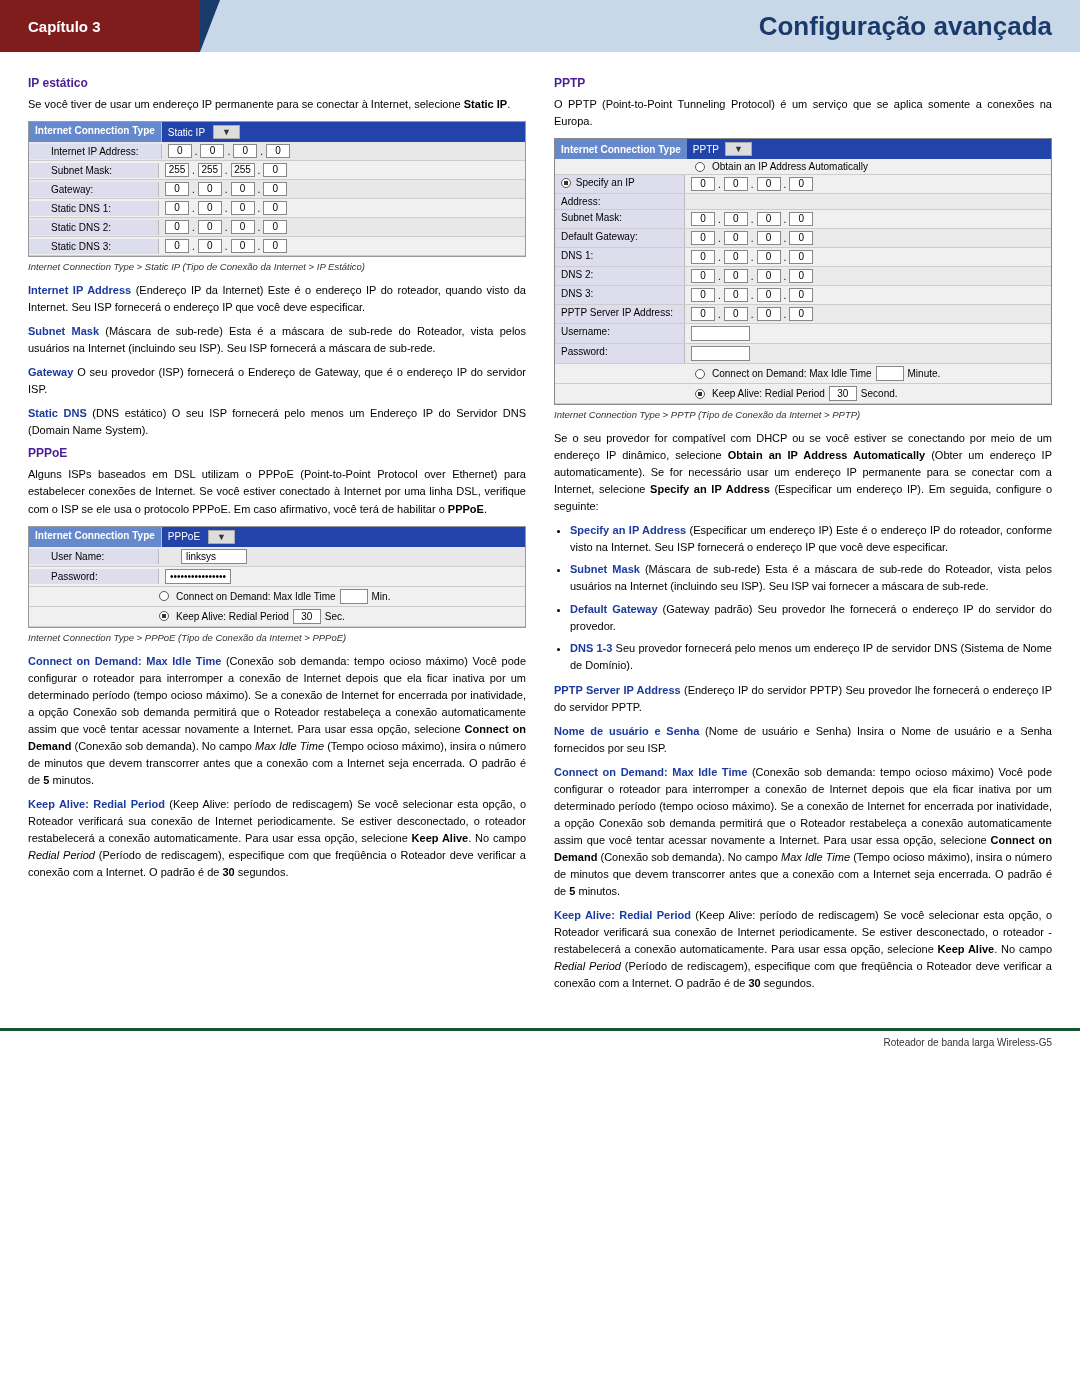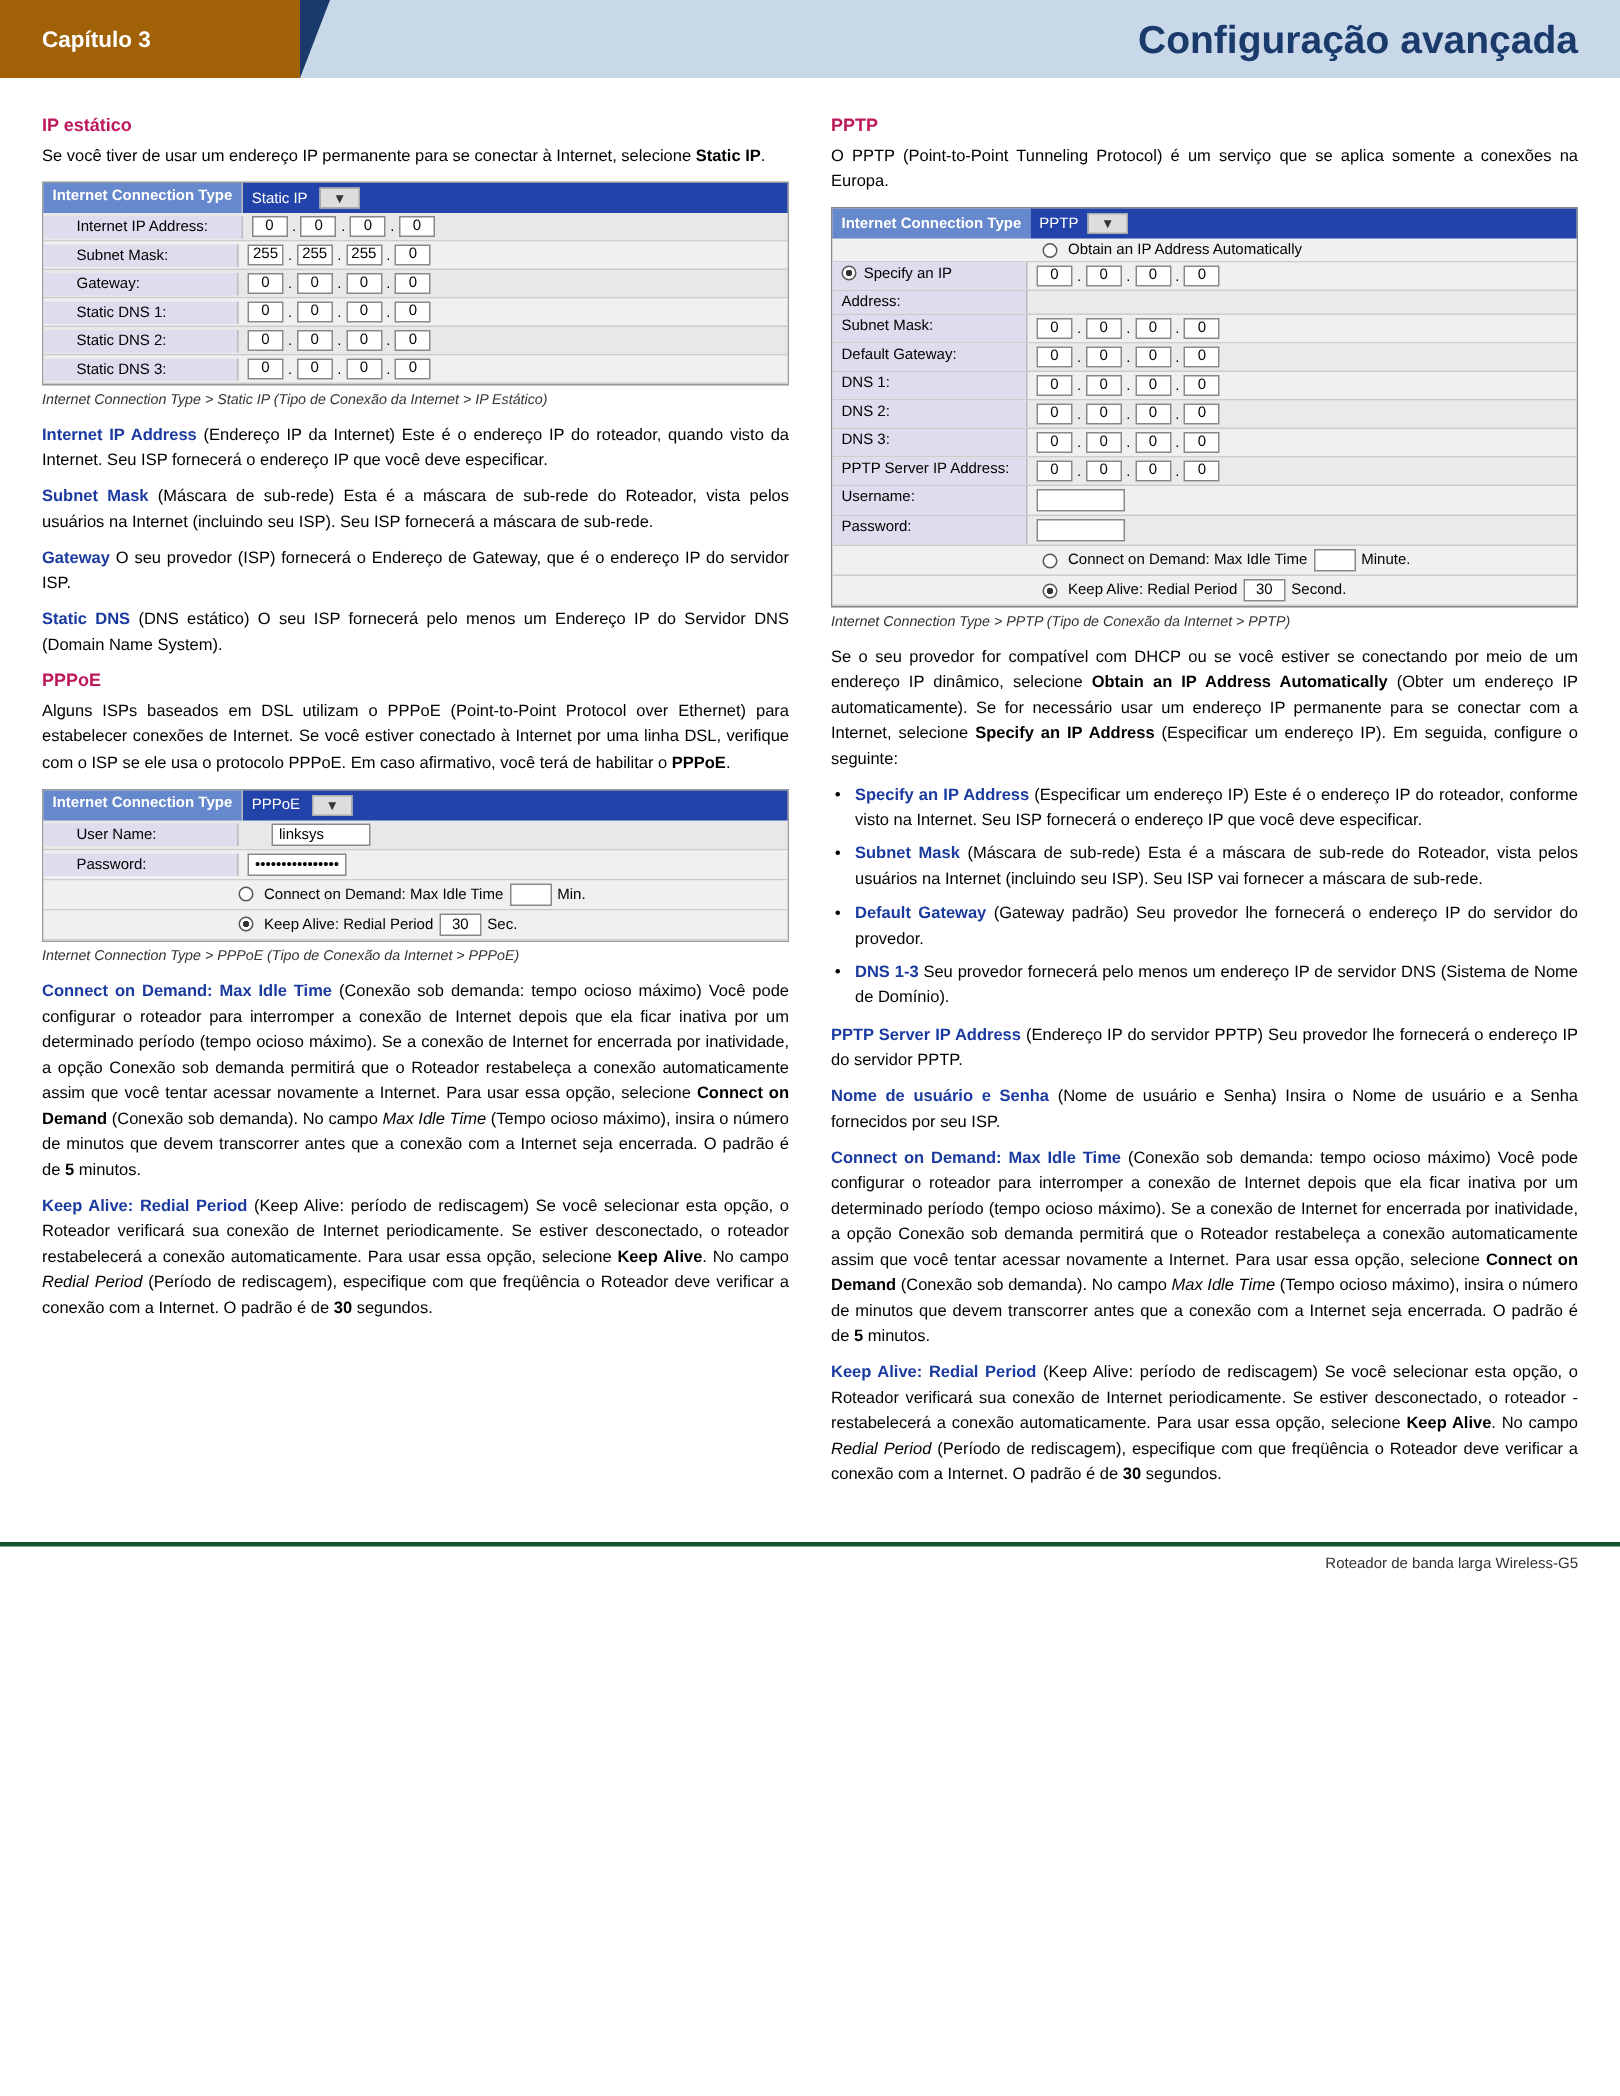--- a/index.html
+++ b/index.html
@@ -13,21 +13,21 @@
     }
 
     
     .header {
       display: flex;
       align-items: stretch;
       height: 52px;
       margin-bottom: 0;
     }
     .header-left {
-      background: #a16207;
+      background: #7f1d1d;
       color: #fff;
       font-size: 15px;
       font-weight: bold;
       padding: 0 28px;
       display: flex;
       align-items: center;
       min-width: 200px;
       position: relative;
     }
     .header-left::after {
@@ -63,21 +63,21 @@
     .col {
       flex: 1;
       min-width: 0;
     }
 
     
     .section-title {
       font-size: 12px;
       font-weight: bold;
       margin-bottom: 6px;
-      color: #be185d;
+      color: #4c1d95;
     }
 
     
     p {
       font-size: 11px;
       line-height: 1.55;
       margin-bottom: 7px;
       text-align: justify;
     }
     p b, p strong {

